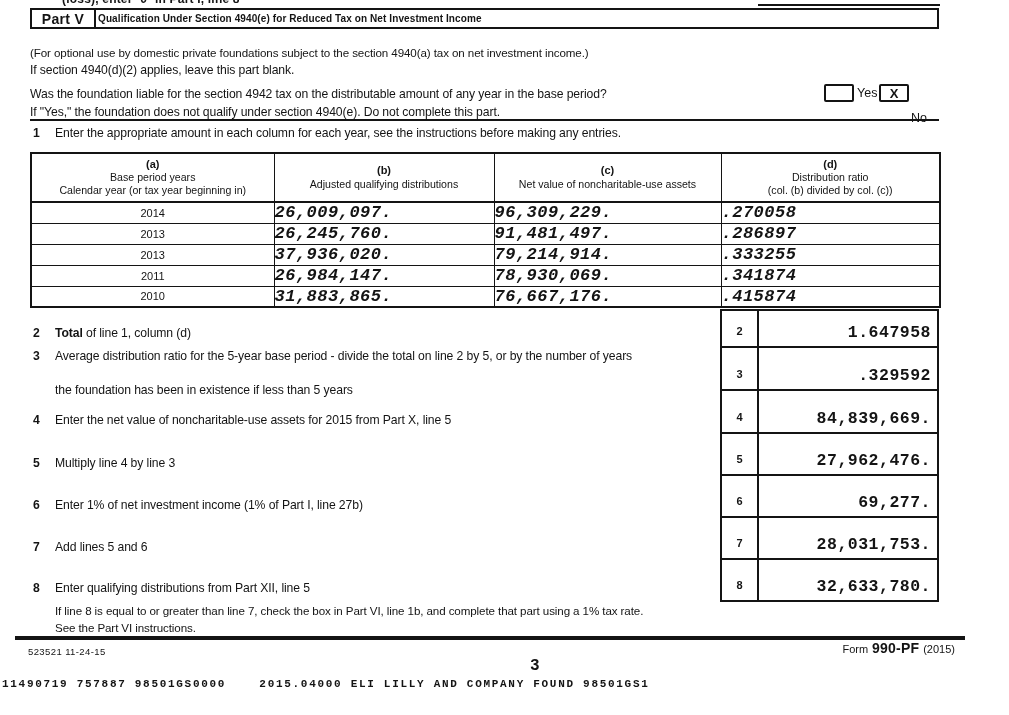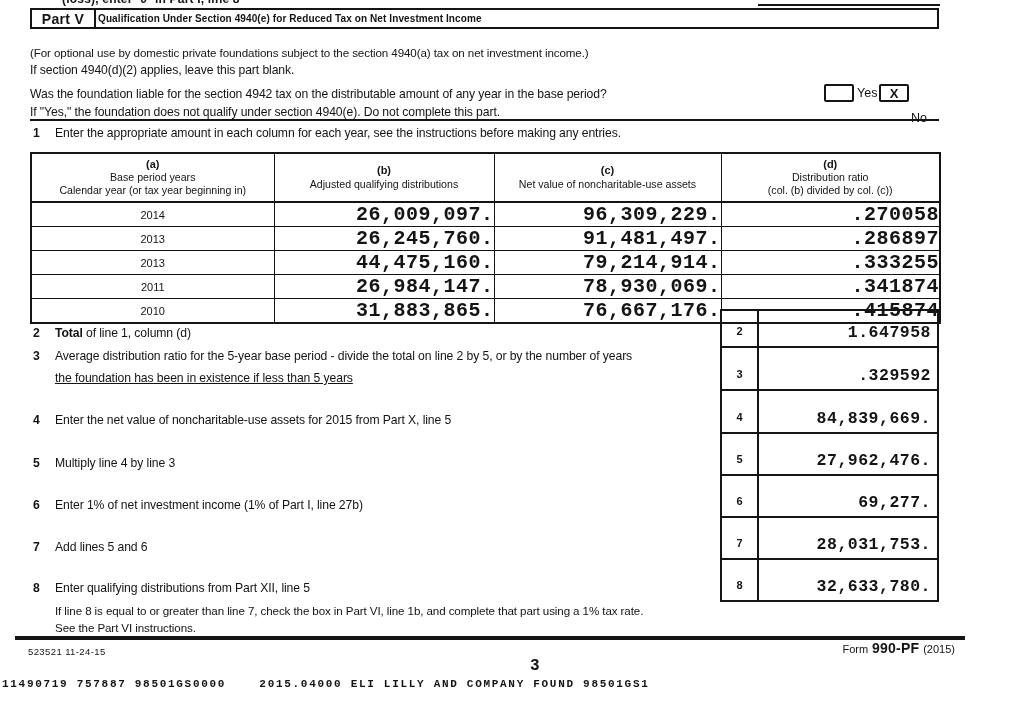--- a/index.html
+++ b/index.html
@@ -34,21 +34,21 @@
   .item2 { position:absolute; left:55px; font-size:12.2px; white-space:nowrap; letter-spacing:-.1px; }
 
   
   table.bptable { position:absolute; left:30px; top:152px; width:909px; border-collapse:collapse; table-layout:fixed; }
   table.bptable th, table.bptable td { border:1.5px solid #141414; padding:0; }
   table.bptable { border:2px solid #141414; }
   table.bptable thead th { height:47px; vertical-align:middle; text-align:center; font-weight:normal; font-size:10.6px; line-height:1.22; border-bottom:2.5px solid #141414; }
   table.bptable thead .tag { font-weight:bold; font-size:11px; }
   table.bptable tbody tr { height:21px; }
   td.yr { text-align:center; font-size:11px; }
-  td.num { text-align:right; font-size:20px; letter-spacing:.5px; padding-right:3px; font-family:"Liberation Mono","DejaVu Sans Mono",monospace; font-weight:bold; }
+  td.num { font-size:17px; letter-spacing:.5px; padding-right:3px; font-family:"Liberation Mono","DejaVu Sans Mono",monospace; font-weight:bold;font-style:italic; }
   td.ratio { padding-right:7px; }
 
   
   .valcol { position:absolute; left:720px; top:309px; width:219px; border:2px solid #141414; border-bottom:none; box-sizing:border-box; }
   .vrow { display:flex; border-bottom:2px solid #141414; box-sizing:border-box; align-items:stretch; }
   .vnum { width:37px; flex:0 0 37px; border-right:2px solid #141414; box-sizing:border-box; display:flex; align-items:flex-end; justify-content:center; font-weight:bold; font-size:11px; padding-bottom:9px; }
   .vval { flex:1; display:flex; align-items:flex-end; justify-content:flex-end; padding:0 6px 4px 0; font-size:16.5px; letter-spacing:.5px; }
 
   
   .thick-rule { position:absolute; left:15px; top:636px; width:950px; height:4px; background:#141414; }
@@ -129,21 +129,21 @@
         <td class="num ratio">.270058</td>
       </tr>
       <tr>
         <td class="yr">2013</td>
         <td class="num">26,245,760.</td>
         <td class="num">91,481,497.</td>
         <td class="num ratio">.286897</td>
       </tr>
       <tr>
         <td class="yr">2013</td>
-        <td class="num">44,475,160.</td>
+        <td class="num">37,936,020.</td>
         <td class="num">79,214,914.</td>
         <td class="num ratio">.333255</td>
       </tr>
       <tr>
         <td class="yr">2011</td>
         <td class="num">26,984,147.</td>
         <td class="num">78,930,069.</td>
         <td class="num ratio">.341874</td>
       </tr>
       <tr>
@@ -156,21 +156,21 @@
   </table>
 
   <div class="item" style="top:326px;">
     <span class="n">2</span>
     <span class="t"><b>Total</b><span> of line 1, column (d)</span></span>
   </div>
   <div class="item" style="top:349px;">
     <span class="n">3</span>
     <span class="t">Average distribution ratio for the 5-year base period - divide the total on line 2 by 5, or by the number of years</span>
   </div>
-  <div class="item2" style="top:371px;text-decoration:underline;">the foundation has been in existence if less than 5 years</div>
+  <div class="item2" style="top:383px;">the foundation has been in existence if less than 5 years</div>
   <div class="item" style="top:413px;">
     <span class="n">4</span>
     <span class="t">Enter the net value of noncharitable-use assets for 2015 from Part X, line 5</span>
   </div>
   <div class="item" style="top:456px;">
     <span class="n">5</span>
     <span class="t">Multiply line 4 by line 3</span>
   </div>
   <div class="item" style="top:498px;">
     <span class="n">6</span>

